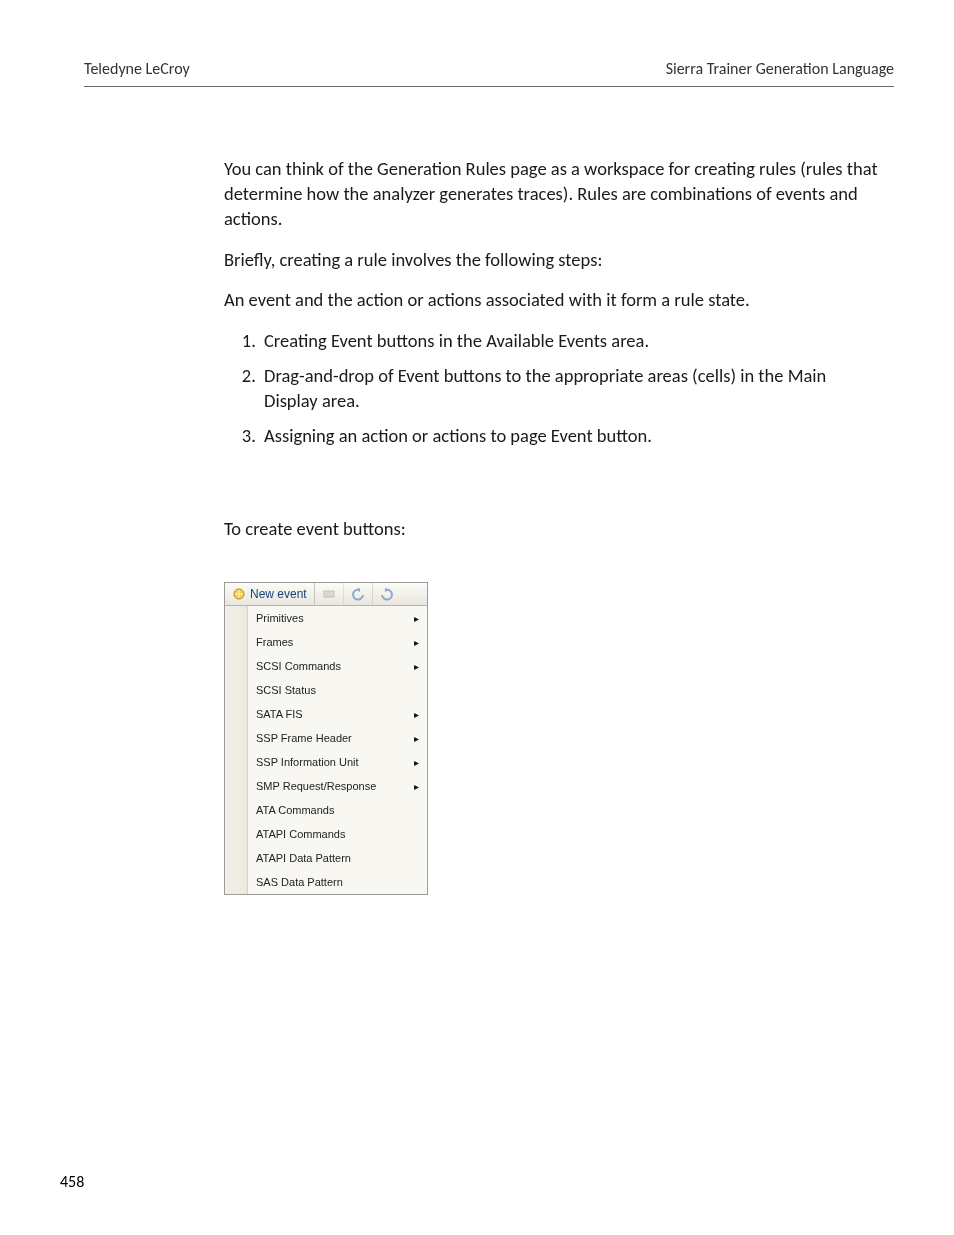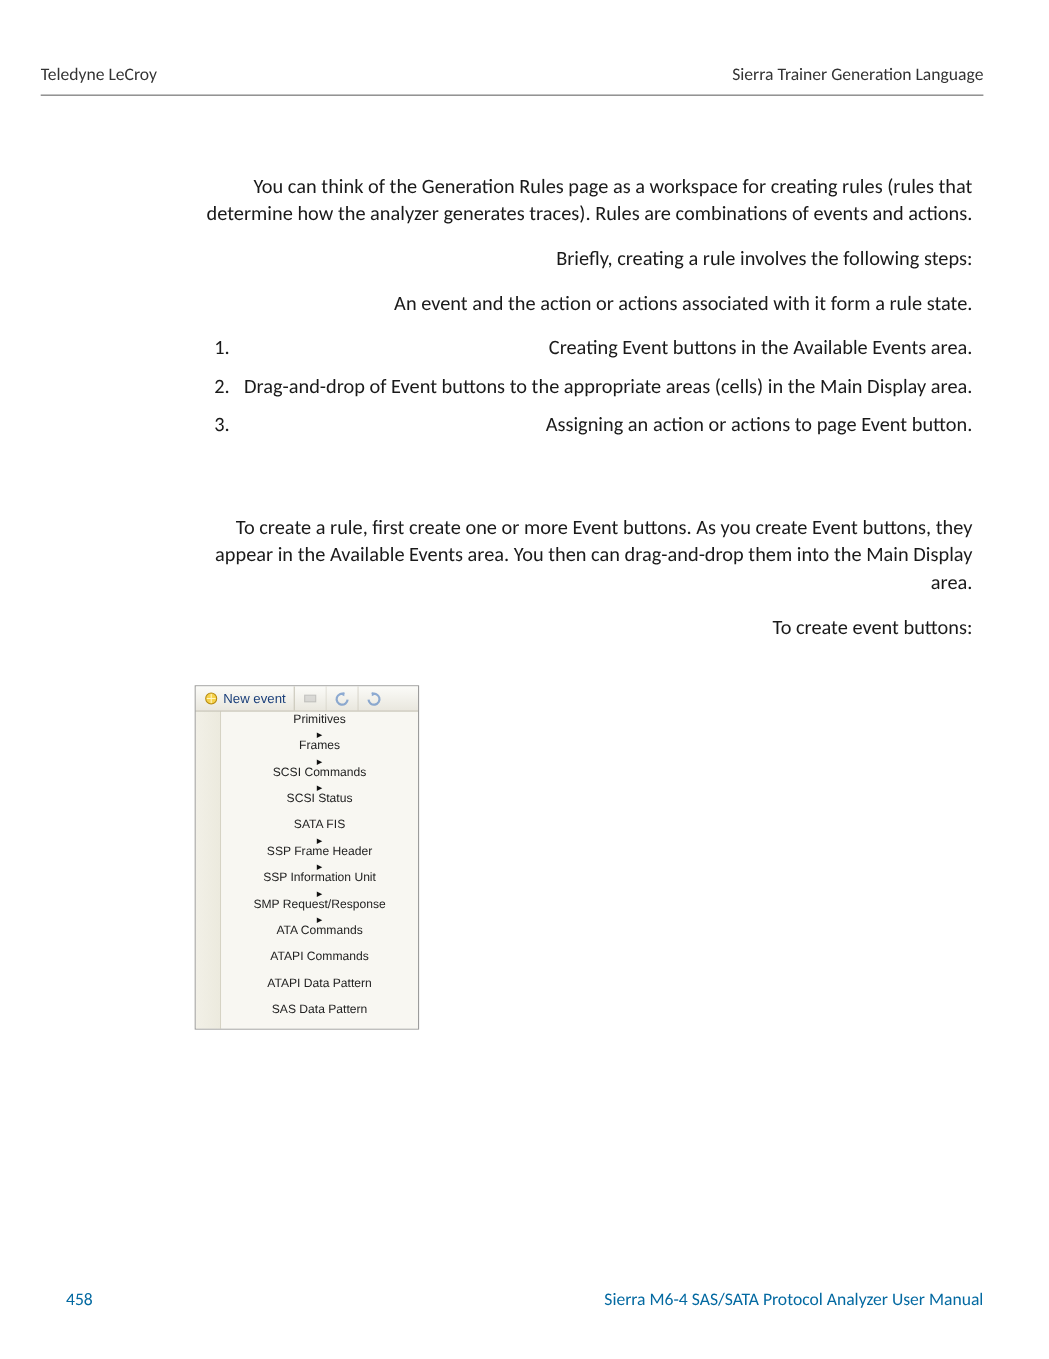--- a/index.html
+++ b/index.html
@@ -9,22 +9,21 @@
     font-family: Calibri, "Segoe UI", Arial, sans-serif;
     color: #222;
     font-size: 18px;
     line-height: 1.35;
   }
   .page {
     width: 954px;
     height: 1235px;
     position: relative;
     box-sizing: border-box;
-    padding: 58px 60px 50px 37px;
-    text-align: right;
+    padding: 58px 60px 50px 84px;
   }
   .header-row {
     display: flex;
     justify-content: space-between;
     font-size: 16px;
     color: #333;
   }
   .header-rule {
     border: none;
     border-top: 1px solid #666;
@@ -100,37 +99,36 @@
     background: #f8f7f2;
   }
   .ui-item {
     display: flex;
     align-items: center;
     justify-content: space-between;
     height: 24px;
     padding: 0 8px 0 8px;
     font-size: 11px;
     color: #222;
-    flex-direction: column;
   }
   .ui-item .arrow {
     font-size: 10px;
     color: #111;
   }
 
   
   .footer-row {
     position: absolute;
     left: 60px;
     right: 60px;
     bottom: 42px;
     display: flex;
     justify-content: space-between;
     font-size: 16px;
-    color: #0369a1;
+    color: #000000;
   }
 </style>
 </head>
 <body>
 
 <div class="page">
 
   <div class="header-row">
     <span>Teledyne LeCroy</span>
     <span>Sierra Trainer Generation Language</span>
@@ -143,21 +141,20 @@
     <p>An event and the action or actions associated with it form a rule state.</p>
 
     <ol class="steps">
       <li>Creating Event buttons in the Available Events area.</li>
       <li>Drag-and-drop of Event buttons to the appropriate areas (cells) in the Main Display area.</li>
       <li>Assigning an action or actions to page Event button.</li>
     </ol>
 
     <div class="spacer-lg"></div>
 
-    <p>To create a rule, first create one or more Event buttons. As you create Event buttons, they appear in the Available Events area. You then can drag-and-drop them into the Main Display area.</p>
     <p>To create event buttons:</p>
 
 
     <div class="ui-popup">
       <div class="ui-toolbar">
         <div class="ui-btn new">
           <span class="ic ic-star">
             <svg viewBox="0 0 14 14" width="14" height="14">
               <circle cx="7" cy="7" r="5" fill="#f6d24a" stroke="#b78a12" stroke-width="1"></circle>
               <path d="M7 3 L7 11 M3 7 L11 7" stroke="#fff4c4" stroke-width="1"></path>
@@ -241,16 +238,15 @@
             <span></span>
           </div>
         </div>
       </div>
     </div>
 
   </div>
 
   <div class="footer-row">
     <span>458</span>
-    <span>Sierra M6-4 SAS/SATA Protocol Analyzer User Manual</span>
   </div>
 
 </div>
 
 </body></html>

